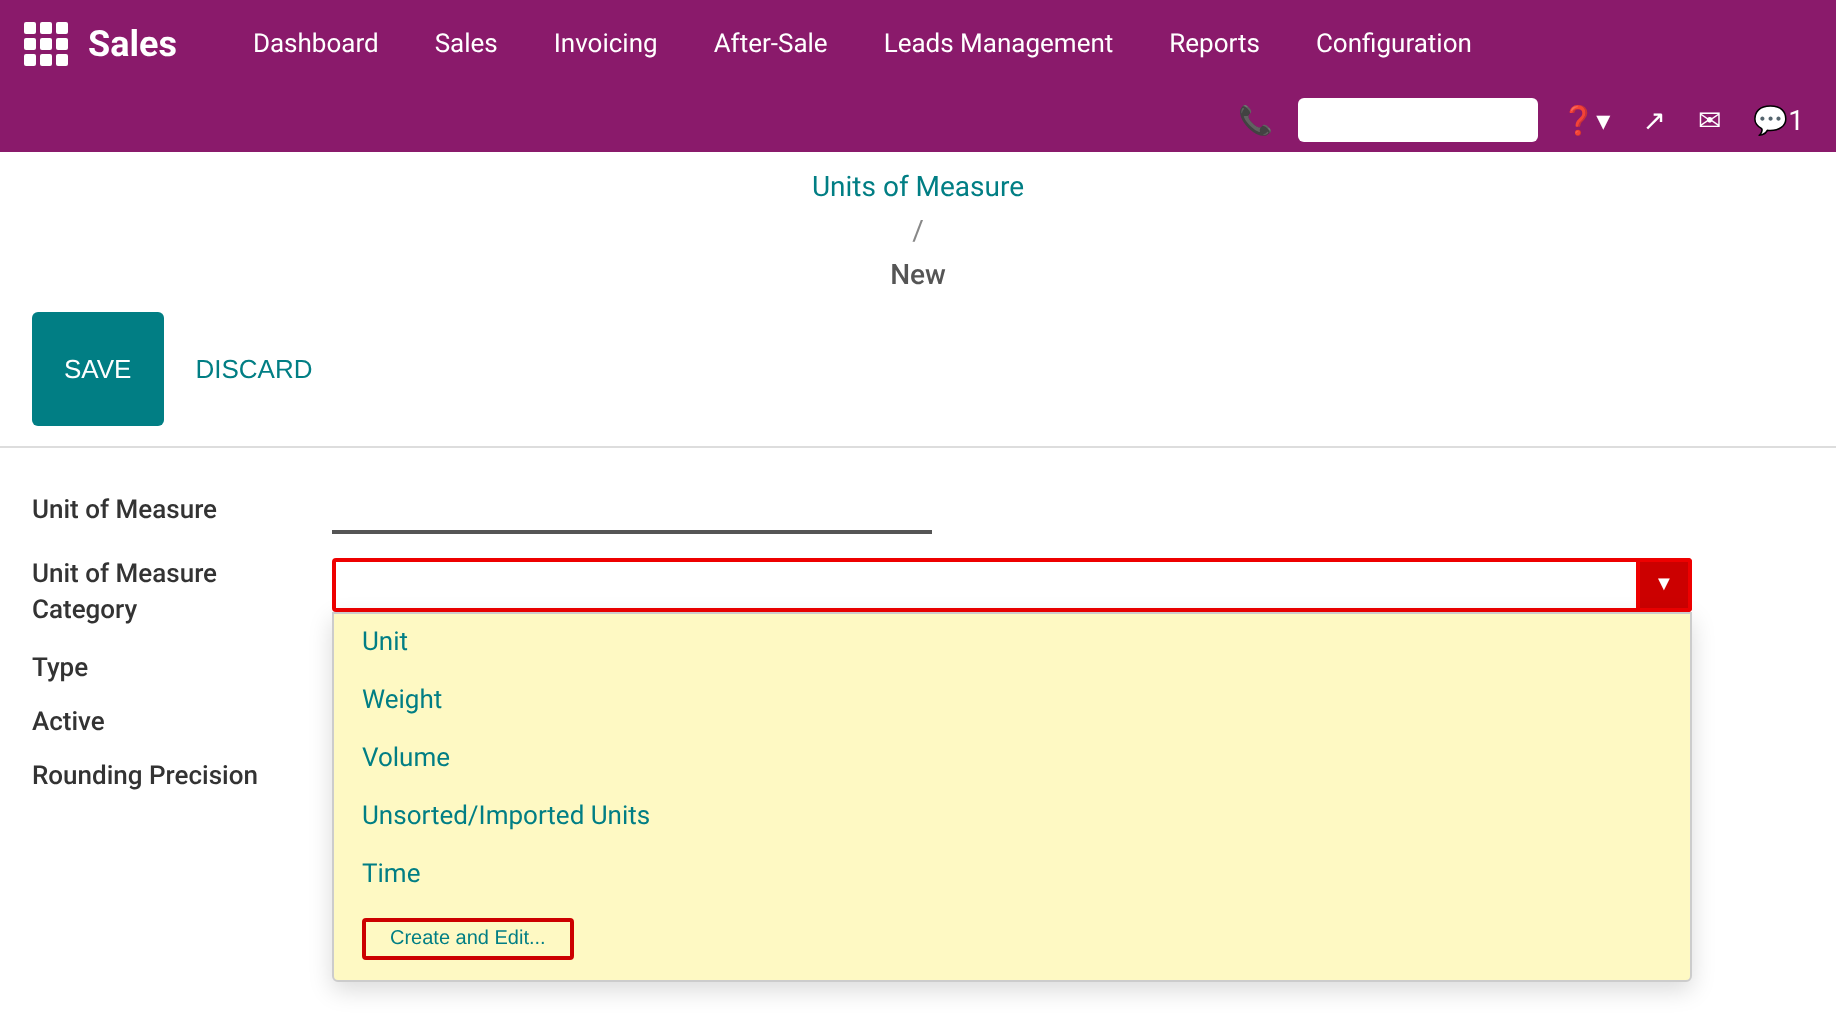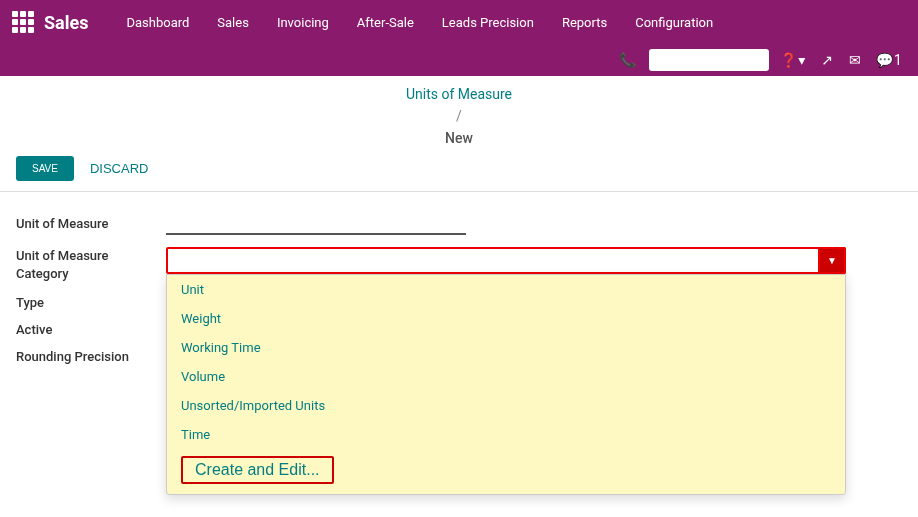--- a/index.html
+++ b/index.html
@@ -98,22 +98,22 @@
       padding: 6px 16px 10px;
       display: flex;
       gap: 8px;
       border-bottom: 1px solid #ddd;
     }
     .btn-save {
       background: #017E84;
       color: #fff;
       border: none;
       border-radius: 3px;
-      padding: 5px 16px;
-      font-size: 10px;
+      padding: 21px 16px;
+      font-size: 13px;
       cursor: pointer;
       font-weight: 500;
     }
     .btn-discard {
       background: transparent;
       color: #017E84;
       border: none;
       padding: 5px 8px;
       font-size: 13px;
       cursor: pointer;
@@ -201,21 +201,21 @@
       cursor: pointer;
     }
     .dropdown-menu-footer {
       padding: 7px 14px 10px;
     }
     .create-edit-btn {
       display: inline-block;
       border: 2px solid #c00;
       color: #017E84;
       padding: 3px 12px;
-      font-size: 16px;
+      font-size: 10px;
       cursor: pointer;
       border-radius: 2px;
       background: transparent;
     }
   </style>
 </head>
 <body>
 
 <div class="top-nav">
   <div class="nav-apps-icon">
@@ -228,21 +228,21 @@
     <span></span>
       <span></span>
       <span></span>
   </div>
   <div class="nav-brand">Sales</div>
   <div class="nav-menu">
     <div class="nav-menu-item">Dashboard</div>
     <div class="nav-menu-item">Sales</div>
     <div class="nav-menu-item">Invoicing</div>
     <div class="nav-menu-item">After-Sale</div>
-    <div class="nav-menu-item">Leads Precision</div>
+    <div class="nav-menu-item">Leads Management</div>
     <div class="nav-menu-item">Reports</div>
     <div class="nav-menu-item">Configuration</div>
   </div>
 </div>
 
 <div class="second-bar">
   <div class="icon-btn">📞</div>
   <input class="search-box-nav" type="text" style="">
   <div class="icon-btn">❓▾</div>
   <div class="icon-btn">↗</div>
@@ -271,21 +271,20 @@
   <div class="form-row" style="align-items:flex-start;">
     <div class="form-label" style="line-height:1.4;">Unit of Measure<br>Category</div>
     <div class="dropdown-wrapper">
       <input class="dropdown-input" type="text" value="" style="">
       <div class="dropdown-arrow-btn"></div>
 
       
       <div class="dropdown-menu">
         <div class="dropdown-menu-item">Unit</div>
         <div class="dropdown-menu-item">Weight</div>
-        <div class="dropdown-menu-item">Working Time</div>
         <div class="dropdown-menu-item">Volume</div>
         <div class="dropdown-menu-item">Unsorted/Imported Units</div>
         <div class="dropdown-menu-item">Time</div>
         <div class="dropdown-menu-footer">
           <button class="create-edit-btn">Create and Edit...</button>
         </div>
       </div>
     </div>
   </div>
 

